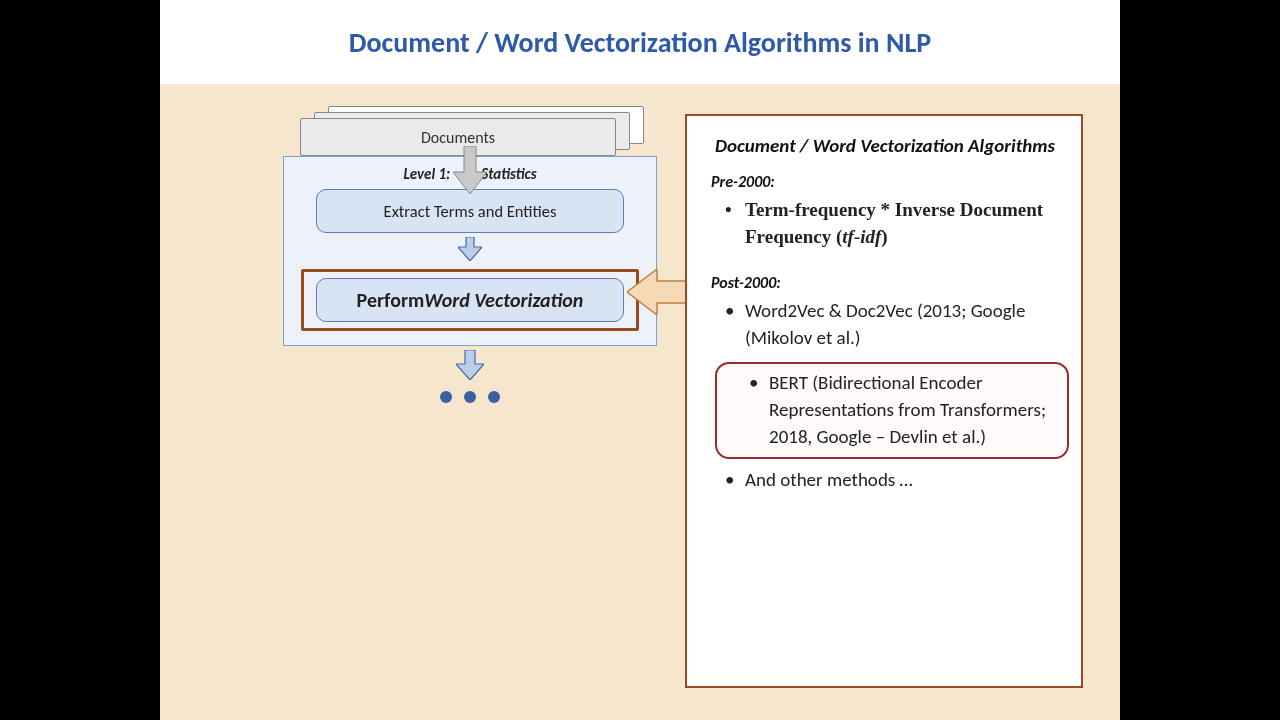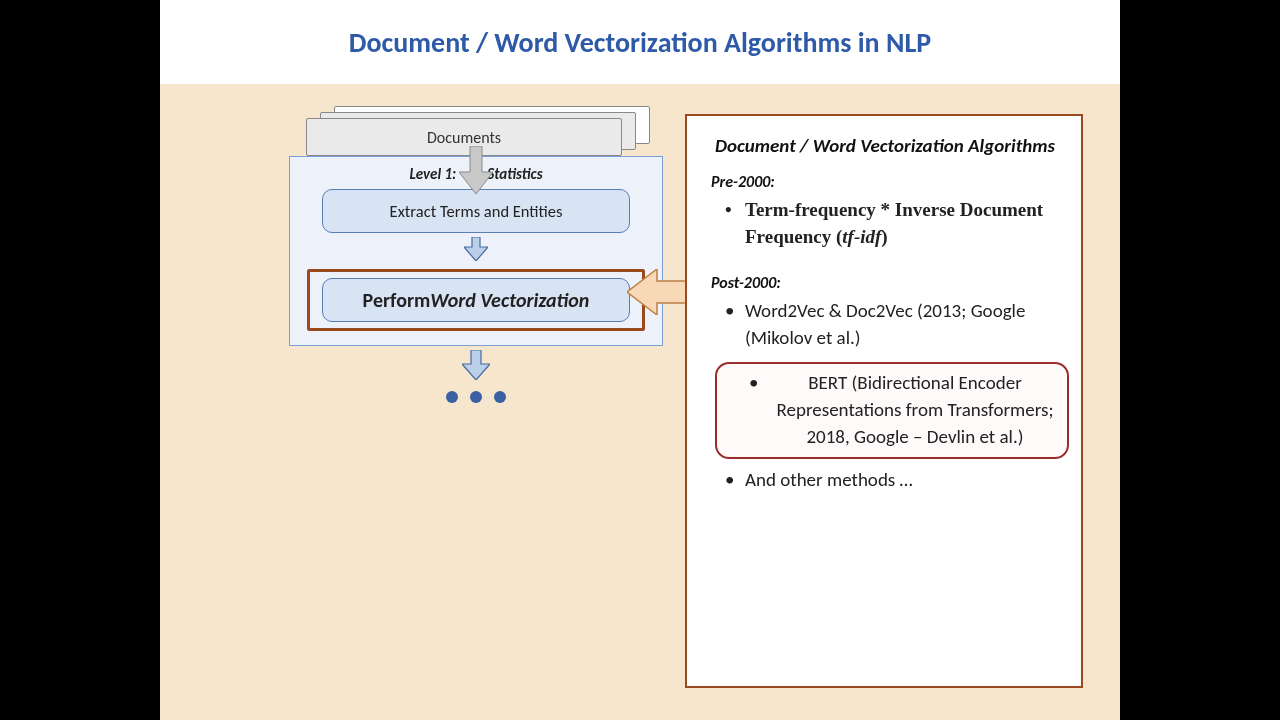--- a/index.html
+++ b/index.html
@@ -37,21 +37,21 @@
     left: 0;
     top: 84px;
     width: 100%;
     height: 636px;
     background: #f6e6ce;
   }
 
   
   .flow {
     position: absolute;
-    left: 121px; top: 22px;
+    left: 115px; top: 22px;
     width: 390px;
   }
   .doc-stack {
     position: relative;
     width: 340px;
     height: 44px;
     margin: 0 auto 0 auto;
   }
   .doc-layer {
     position: absolute;
@@ -186,21 +186,20 @@
   .tfidf { font-weight: 700; font-family: Liberation Serif, serif; }
   .tfidf .paren { font-style: italic; font-weight: 700; }
 
   .highlight-box {
     position: relative;
     margin: 4px -6px 8px -14px;
     padding: 6px 6px 6px 14px;
     border: 2.5px solid #9c2b2b;
     border-radius: 14px;
     background: #fffafa;
-    text-align: center;
   }
   .highlight-box li { margin: 0 !important; }
 
   
   .connector {
     position: absolute;
     left: 467px;
     top: 185px;
     width: 68px;
     height: 46px;

